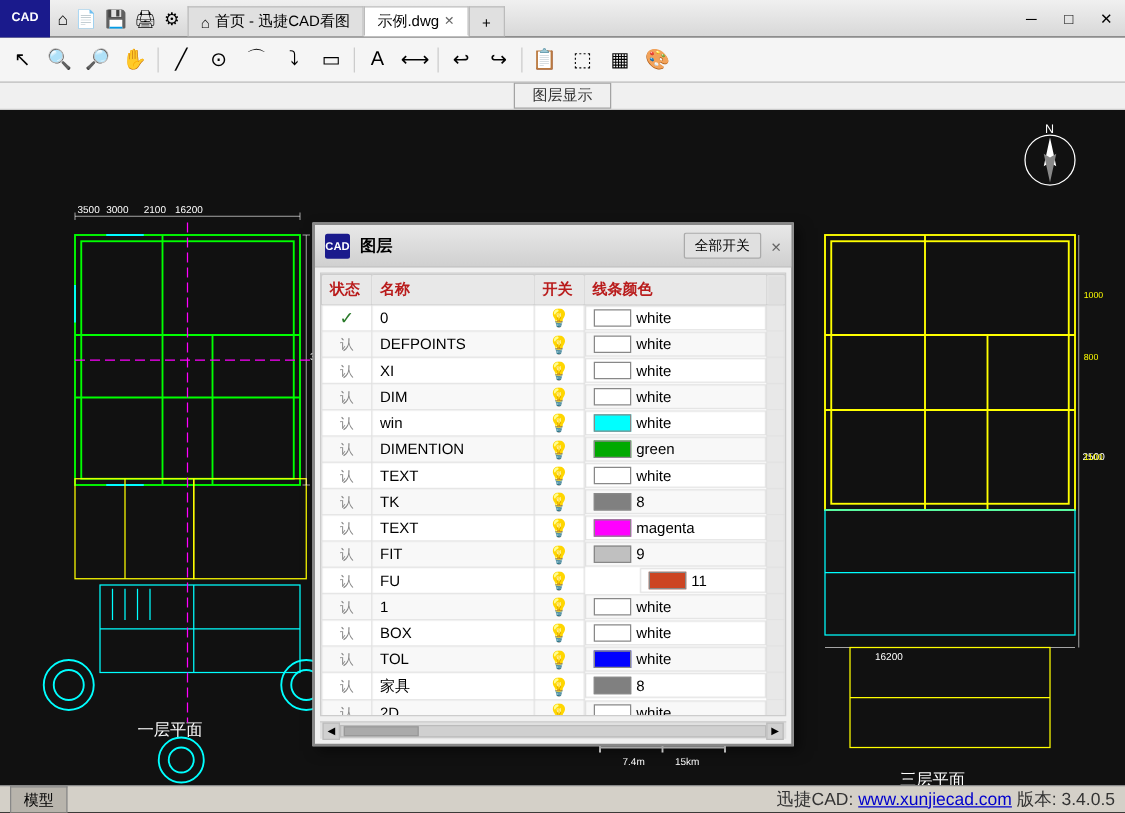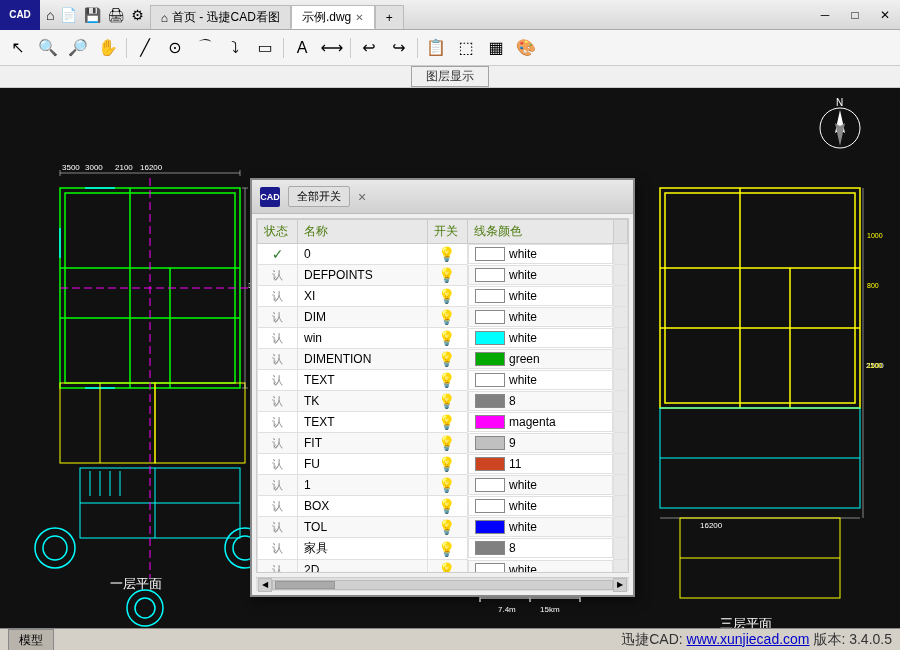--- a/index.html
+++ b/index.html
@@ -63,21 +63,21 @@
     #layer-dialog .dialog-title .toggle-btn {
       background: #e0e0e0; border: 1px solid #aaa; padding: 2px 8px; font-size: 11px; cursor: pointer; border-radius: 2px;
     }
     #layer-dialog .dialog-title .close-btn { cursor: pointer; font-size: 14px; color: #666; }
 
     
     #layer-table { width: 100%; border-collapse: collapse; }
     #layer-table-wrap { max-height: 355px; overflow-y: auto; overflow-x: hidden; background: white; border: 1px solid #ccc; margin: 4px; }
     #layer-table th {
       background: #e8e8e8; border: 1px solid #ccc; padding: 3px 6px; font-size: 12px;
-      position: sticky; top: 0; text-align: left; font-weight: normal; color: #4d7c0f;
+      position: sticky; top: 0; text-align: left; font-weight: bold; color: #b91c1c;
     }
     #layer-table td { border: 1px solid #e0e0e0; padding: 2px 6px; font-size: 12px; height: 20px; }
     #layer-table tr:nth-child(even) td { background: #f8f8f8; }
     #layer-table tr:nth-child(odd) td { background: #ffffff; }
     .color-box { width: 30px; height: 14px; display: inline-block; border: 1px solid #888; vertical-align: middle; }
 
     
     #dialog-scrollbar {
       height: 14px; background: #e0e0e0; border-top: 1px solid #ccc;
       display: flex; align-items: center; padding: 0 2px; margin: 0 4px 4px 4px;
@@ -310,20 +310,21 @@
       <line x1="680" y1="470" x2="840" y2="470" stroke="#ffff00"></line>
     </g>
   </svg>
 
   <div id="layer-dialog">
 
     <div class="dialog-title">
       <div class="logo-small">
         <span>CAD</span>
       </div>
+      <span class="title-text">图层</span>
       <button class="toggle-btn">全部开关</button>
       <span class="close-btn">×</span>
     </div>
 
     <div id="layer-table-wrap">
       <table id="layer-table">
         <thead>
           <tr>
             <th style="width:40px">状态</th>
             <th style="width:130px">名称</th>
@@ -430,21 +431,21 @@
               <td style="display: flex; align-items: center; gap: 4px;">
                 <span class="color-box" style="background-color: rgb(192, 192, 192); border: 1px solid rgb(136, 136, 136);"></span>
                 <span>9</span>
               </td>
               <td style="background: rgb(232, 232, 232);"></td>
             </tr>
             <tr>
               <td style="text-align: center;"><span style="color:#888;font-size:11px;">认</span></td>
               <td>FU</td>
               <td style="text-align: center;"><span style="color:#ffcc00;font-size:14px;">💡</span></td>
-              <td style="display: flex; align-items: center; gap: 4px;">
+              <td style="display: flex; align-items: center; gap: 4px; margin-left: 44px;">
                 <span class="color-box" style="background-color: rgb(204, 68, 34); border: 1px solid rgb(136, 136, 136);"></span>
                 <span>11</span>
               </td>
               <td style="background: rgb(232, 232, 232);"></td>
             </tr>
             <tr>
               <td style="text-align: center;"><span style="color:#888;font-size:11px;">认</span></td>
               <td>1</td>
               <td style="text-align: center;"><span style="color:#ffcc00;font-size:14px;">💡</span></td>
               <td style="display: flex; align-items: center; gap: 4px;">

